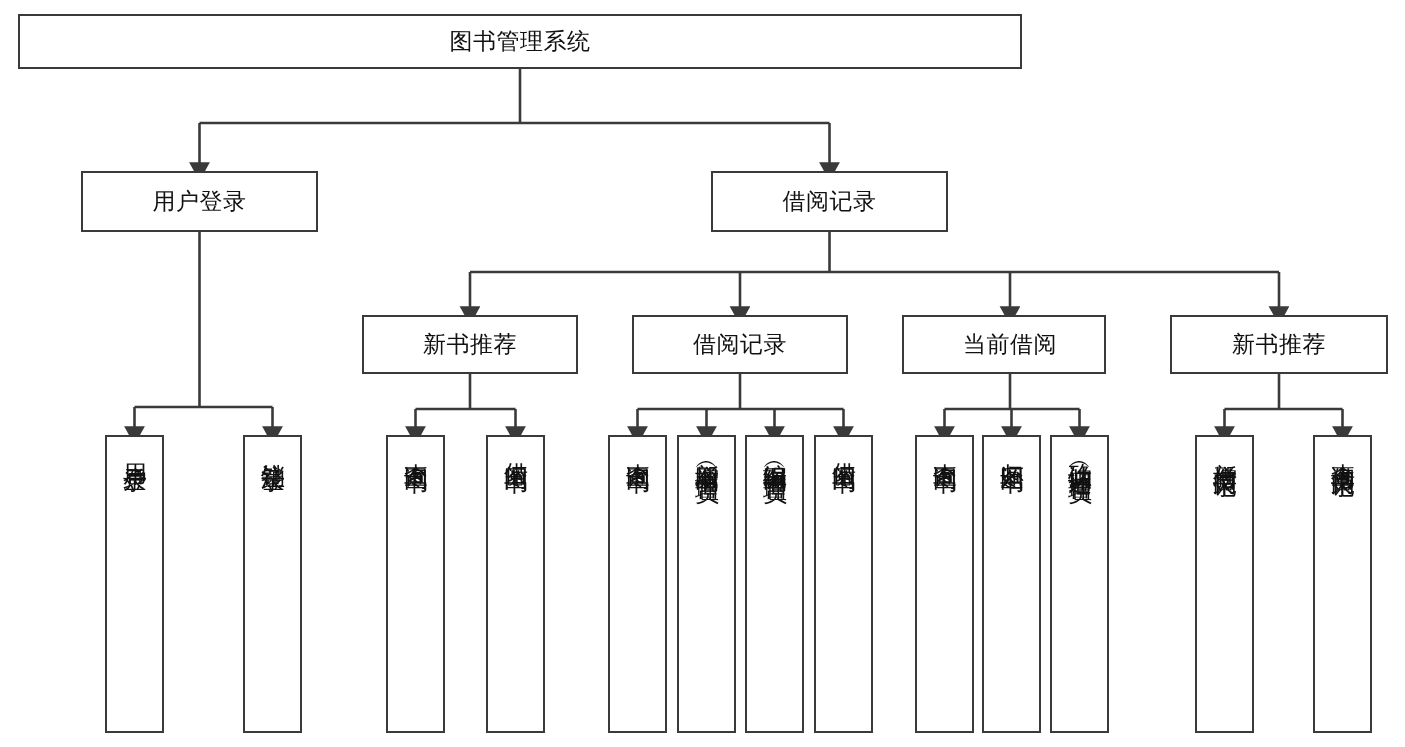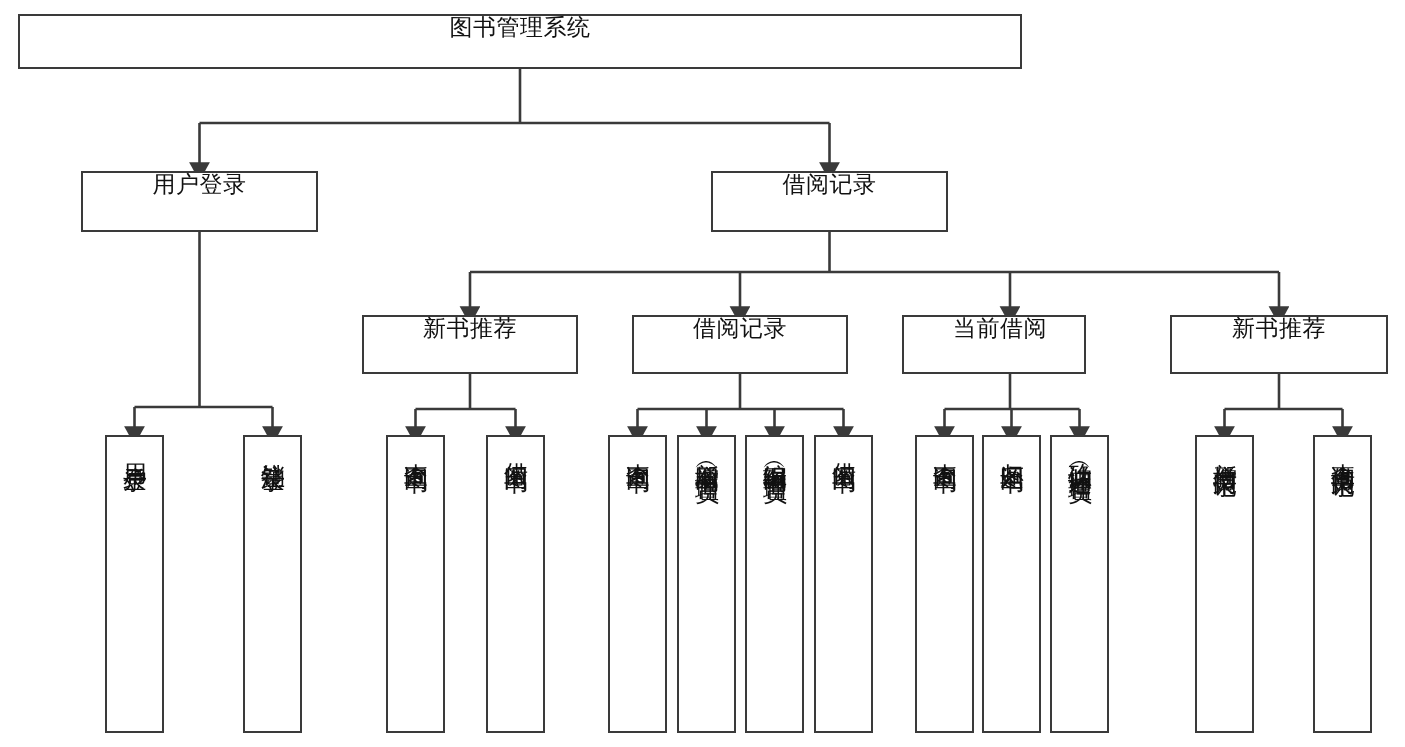--- a/index.html
+++ b/index.html
@@ -26,21 +26,21 @@
     width: 1405px;
     height: 747px;
     pointer-events: none;
   }
   .node-box {
     position: absolute;
     box-sizing: border-box;
     background: #ffffff;
     border: 2px solid #3a3a3a;
     display: flex;
-    align-items: flex-start;
+    align-items: center;
     justify-content: center;
     color: #111111;
   }
   .node-label {
     color: #111111;
     line-height: 1.04;
     letter-spacing: 0.5px;
     text-align: center;
     white-space: nowrap;
   }
@@ -125,21 +125,21 @@
       </div>
       <div class="node-box horizontal" style="left: 711px; top: 171px; width: 237px; height: 61px;">
         <span class="node-label">借阅记录</span>
       </div>
       <div class="node-box horizontal" style="left: 362px; top: 315px; width: 216px; height: 59px;">
         <span class="node-label">新书推荐</span>
       </div>
       <div class="node-box horizontal" style="left: 632px; top: 315px; width: 216px; height: 59px;">
         <span class="node-label">借阅记录</span>
       </div>
-      <div class="node-box horizontal" style="left: 902px; top: 315px; width: 184px; height: 59px; padding-left: 12px;">
+      <div class="node-box horizontal" style="left: 902px; top: 315px; width: 204px; height: 59px; padding-left: 12px;">
         <span class="node-label">当前借阅</span>
       </div>
       <div class="node-box horizontal" style="left: 1170px; top: 315px; width: 218px; height: 59px;">
         <span class="node-label">新书推荐</span>
       </div>
       <div class="node-box vertical" style="left: 105px; top: 435px; width: 59px; height: 298px;">
         <span class="node-label">用户登录</span>
       </div>
       <div class="node-box vertical" style="left: 243px; top: 435px; width: 59px; height: 298px;">
         <span class="node-label">注销登录</span>

